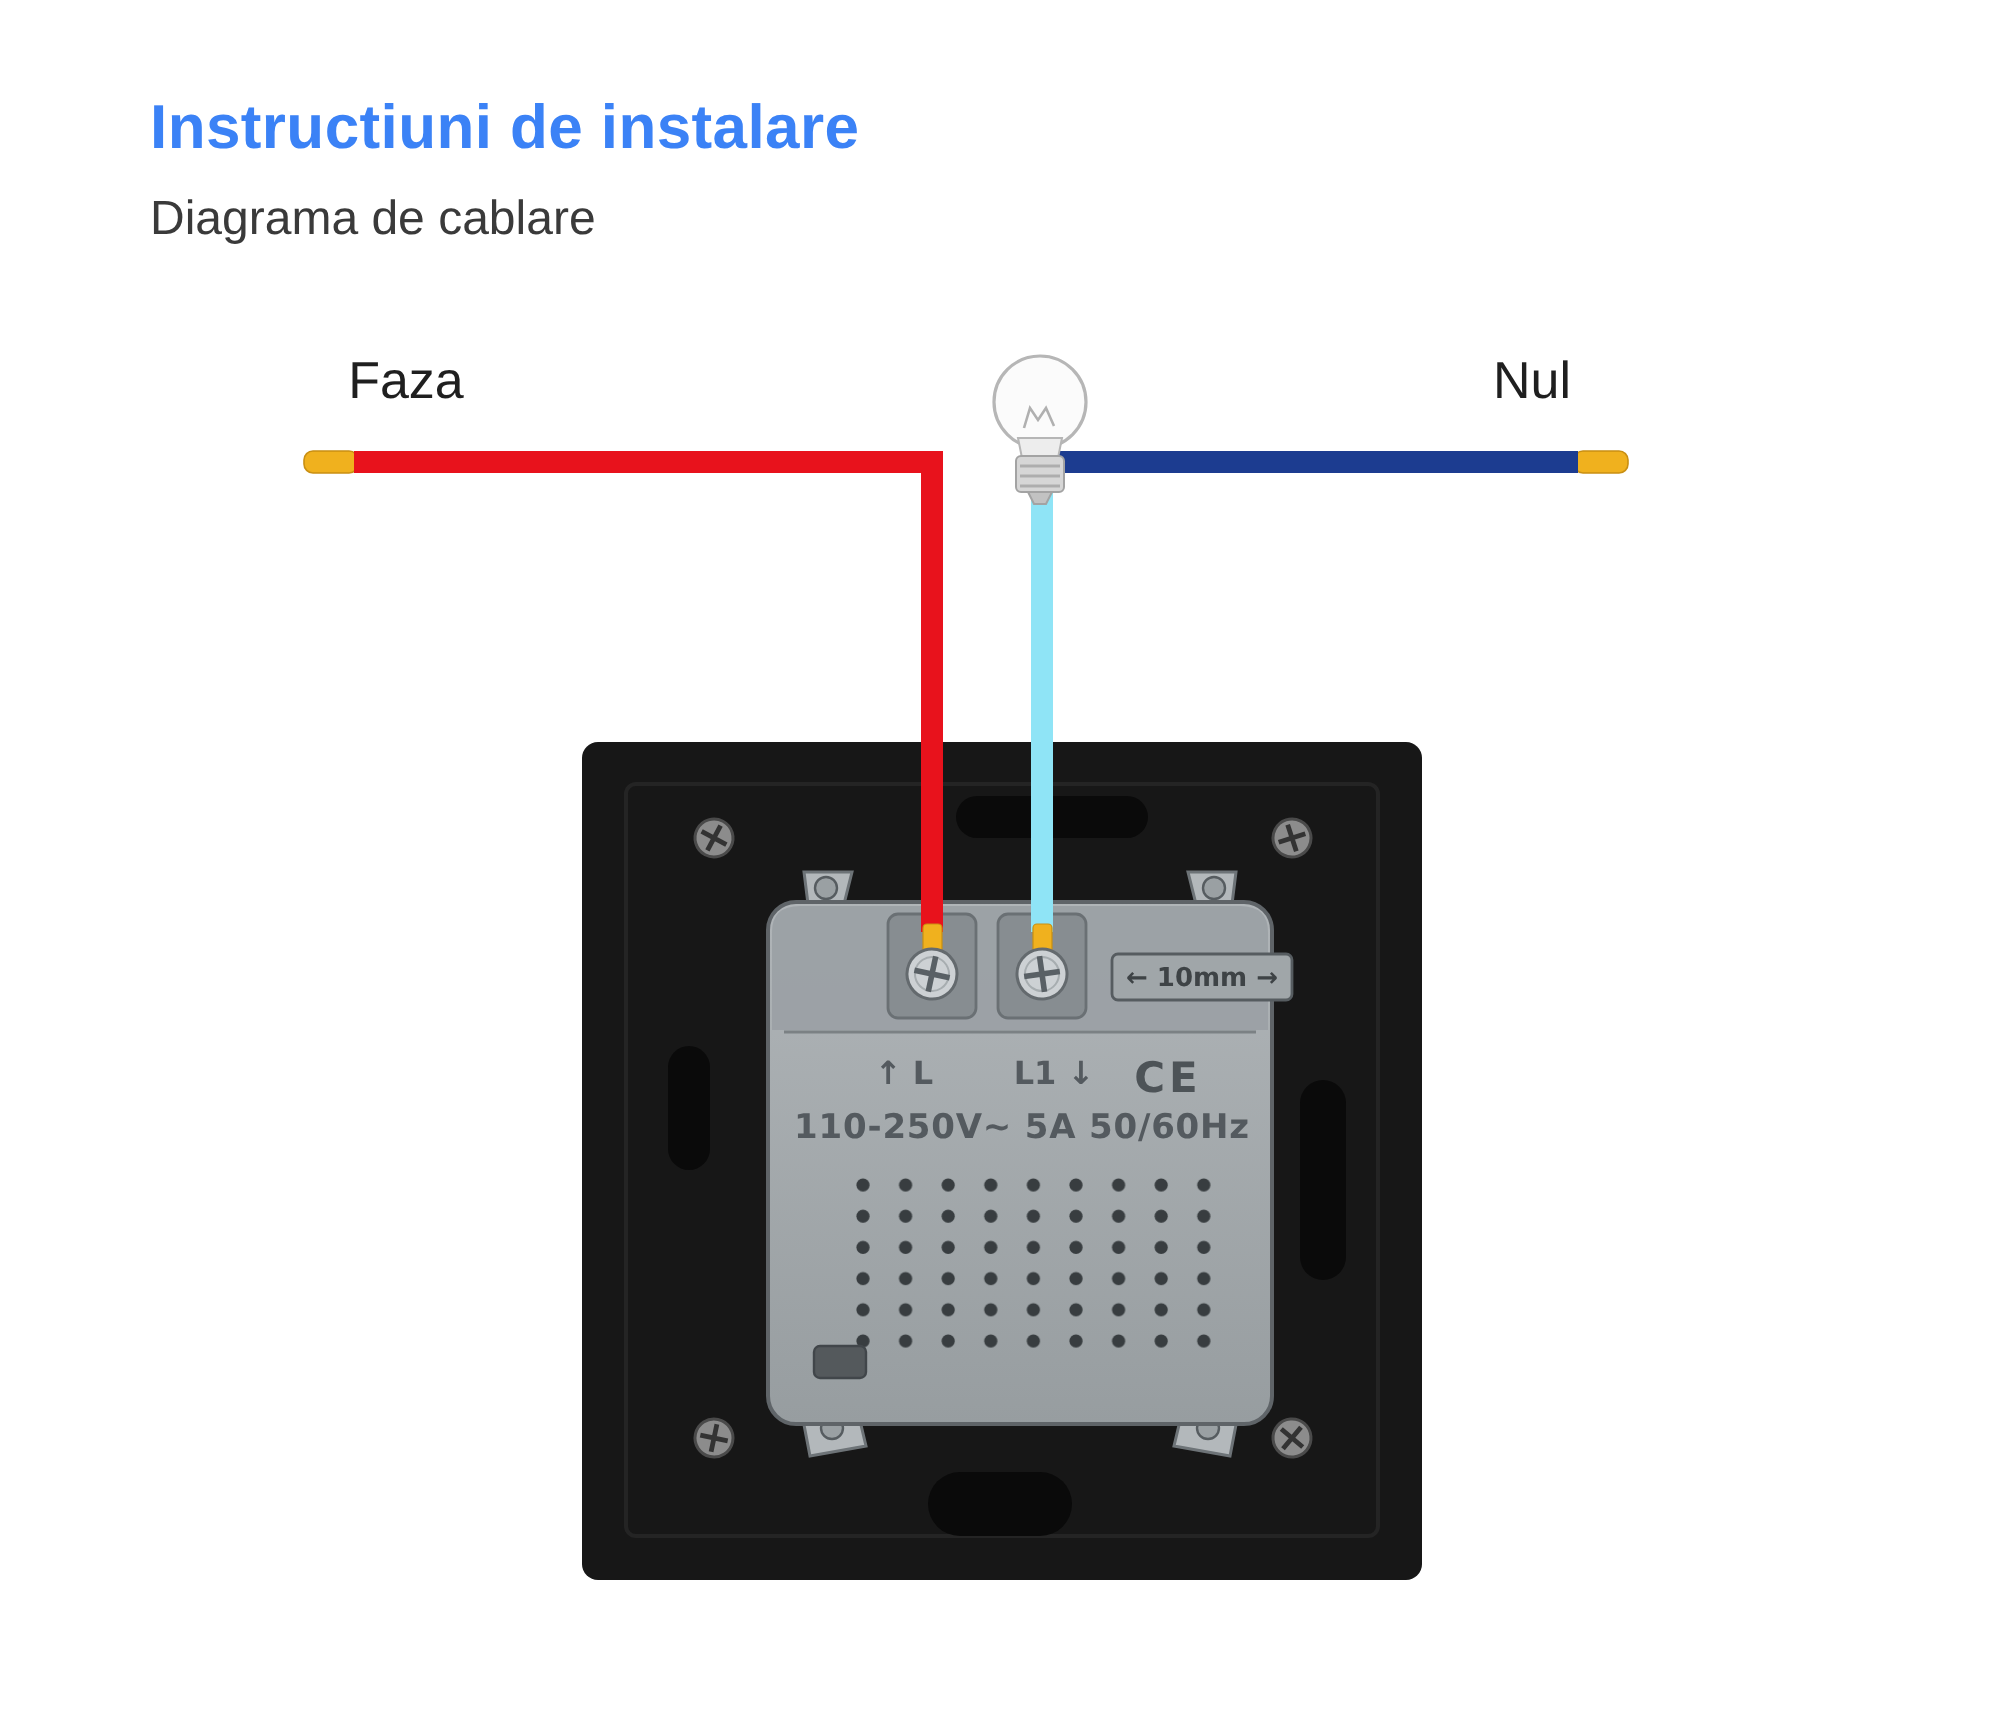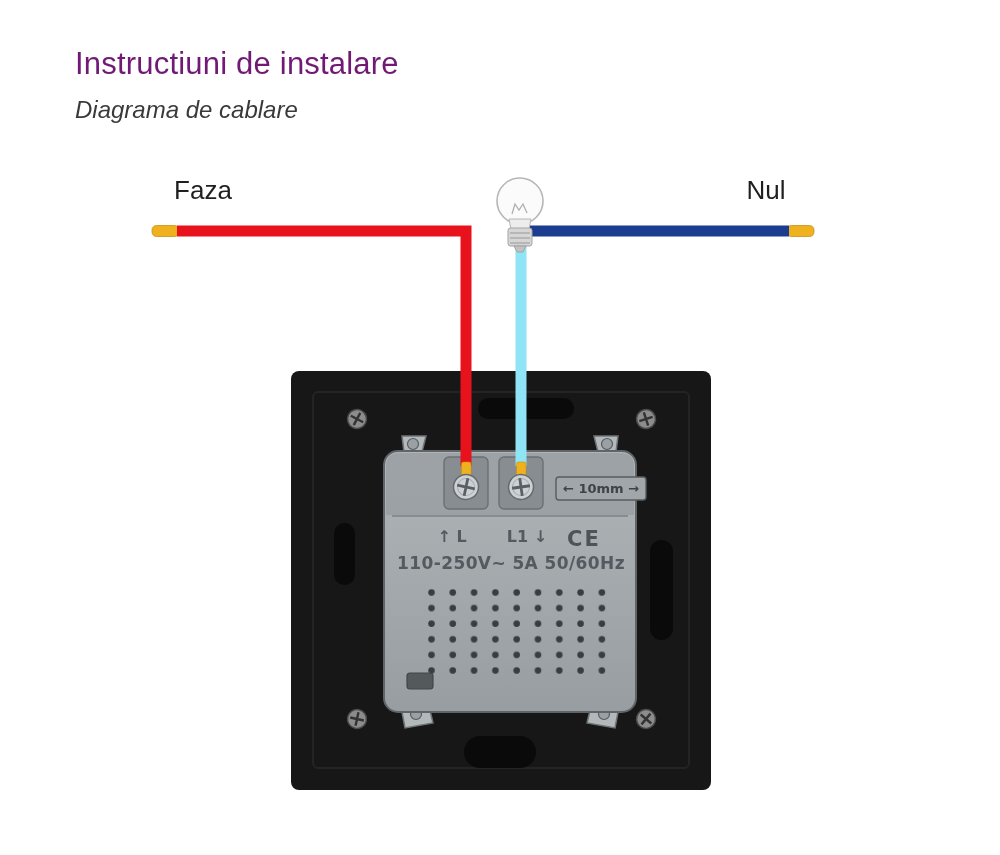--- a/index.html
+++ b/index.html
@@ -1,24 +1,24 @@
 <!DOCTYPE html>
 <html><head>
 <meta charset="utf-8">
 <style>
   * { margin:0; padding:0; box-sizing:border-box; }
   html, body { width:1000px; height:855px; background:#ffffff; font-family:"Liberation Sans", sans-serif; }
   .page { position:relative; width:1000px; height:855px; background:#ffffff; overflow:hidden; }
   .title {
     position:absolute; left:75px; top:46px;
-    font-size:31px; font-weight:400; color:#701a75; letter-spacing:0.2px;
+    font-size:31px; font-weight:700; color:#3b82f6; letter-spacing:0.2px;
   }
   .subtitle {
     position:absolute; left:75px; top:96px;
-    font-size:24px; font-weight:400; color:#3a3a3a;font-style:italic;
+    font-size:24px; font-weight:400; color:#3a3a3a;
   }
   svg.diagram { position:absolute; left:0; top:0; display:block; }
   .wire-label { font-size:26px; fill:#1f1f1f; font-family:"Liberation Sans", sans-serif; }
   .mod-text { font-family:"DejaVu Sans", sans-serif; font-weight:bold; fill:#545a5f; }
   .mod-text.small { font-size:13px; fill:#3e4346; font-weight:bold; }
   .mod-text.marking { font-size:16px; }
   .mod-text.ce { font-size:21px; letter-spacing:2px; fill:#4d5357; }
   .mod-text.rating { font-size:17px; letter-spacing:0.4px; }
 </style>
 </head>

